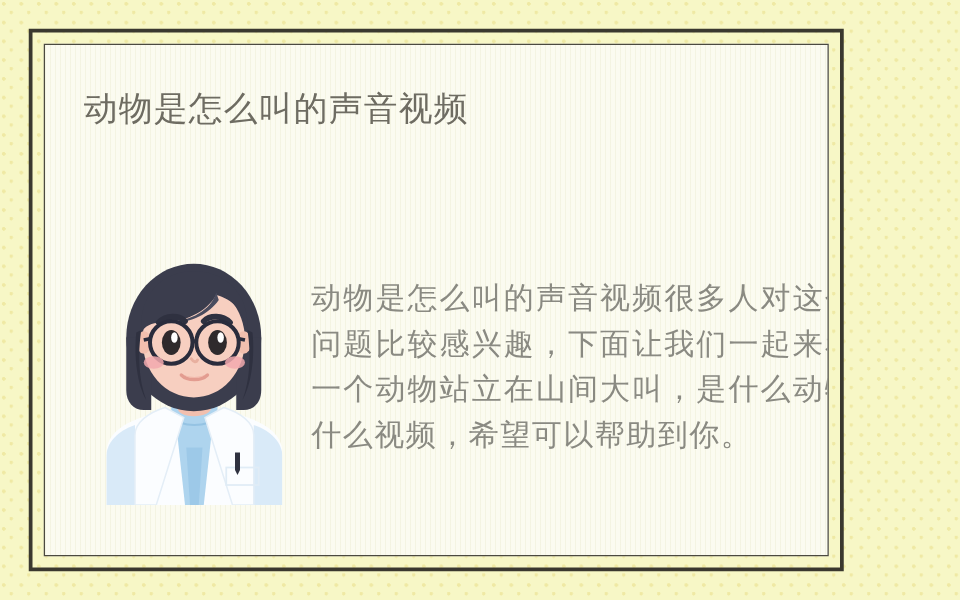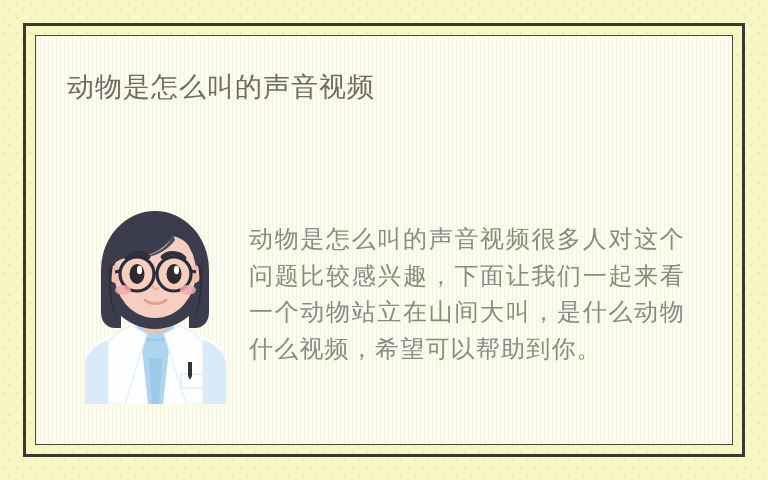--- a/index.html
+++ b/index.html
@@ -25,21 +25,21 @@
       radial-gradient(circle at 9px 10px, #efe9a4 1.35px, transparent 1.6px);
     background-size: 14px 15px, 14px 15px;
     background-position: 0 0, 0 0;
   }
 
   
   .frame-outer {
     position: absolute;
     left: 23px;
     top: 23px;
-    width: 722px;
+    width: 652px;
     height: 434px;
     box-sizing: border-box;
     border: 3px solid #3a382f;
     background: transparent;
   }
   .frame-inner {
     position: absolute;
     left: 9px;
     top: 9px;
     right: 9px;

